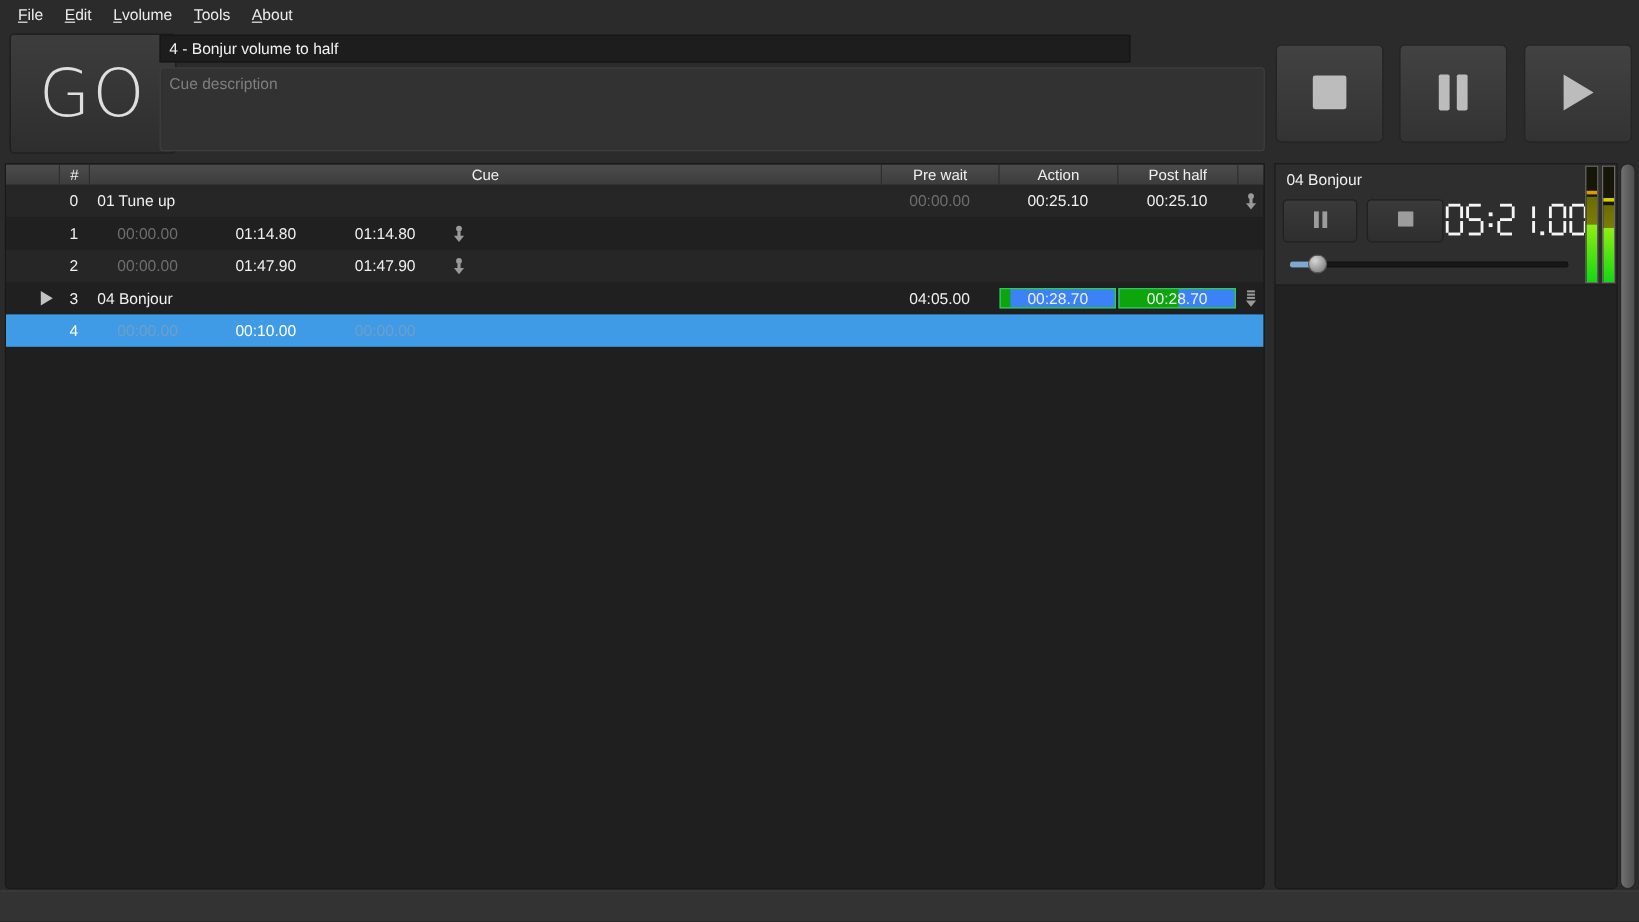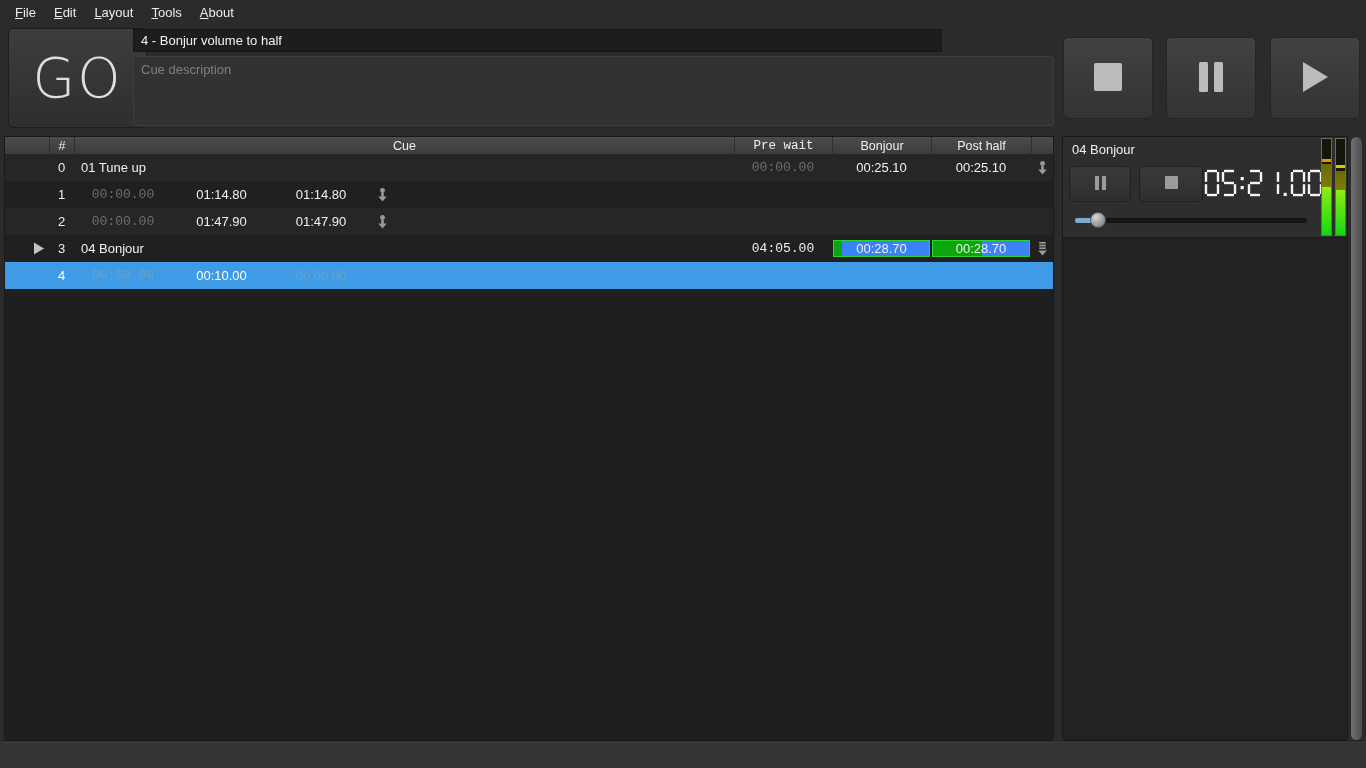--- a/index.html
+++ b/index.html
@@ -33,21 +33,21 @@
     display:flex; align-items:center; justify-content:center; cursor:pointer; }
   .transport-btn svg { fill:#bcbcbc; }
   
   .cue-table { position:absolute; left:4px; top:136px; width:1050px; height:605px;
     background:#1f1f1f; border:1px solid #191919; border-radius:0 0 4px 4px; overflow:hidden; }
   .tbl-header { display:flex; height:17px; background:linear-gradient(#4c4c4c,#3c3c3c);
     font-size:12.5px; color:#f0f0f0; }
   .tbl-header .hcell { display:flex; align-items:center; justify-content:center; height:100%; }
   .tbl-header .hcell + .hcell { border-left:1px solid #2e2e2e; }
   .c0 { width:44px; flex:none; } .c1 { width:25px; flex:none; } .c2 { flex:1; }
-  .c3 { width:98px; flex:none;font-family:Liberation Mono, monospace; } .c4 { width:99px; flex:none; } .c5 { width:100px; flex:none; }
+  .c3 { width:98px; flex:none; } .c4 { width:99px; flex:none; } .c5 { width:100px; flex:none; }
   .c6 { width:22px; flex:none; }
   .tbl-row { display:flex; height:27px; align-items:stretch; font-size:13px; color:#f0f0f0; }
   .tbl-row:nth-child(odd) { background:#202020; }
   .tbl-row:nth-child(even) { background:#262626; }
   .tbl-row.selected { background:#3f9be6; color:#ffffff; }
   .cell { display:flex; align-items:center; justify-content:center; }
   .cell.name { justify-content:flex-start; padding-left:7px; }
   .cell.indicator { justify-content:flex-end; padding-right:4px; }
   .dim { color:#6e6e6e; }
   .selected .dim-sel { color:#6f9fc6; }
@@ -88,21 +88,21 @@
   
   .statusbar { position:absolute; left:0; top:742px; width:1366px; height:26px;
     background:#333333; border-top:1px solid #3e3e3e; }
 </style>
 </head>
 <body>
 
 <div class="menubar">
   <div class="menu-item"><span class="mn">F</span><span>ile</span></div>
   <div class="menu-item"><span class="mn">E</span><span>dit</span></div>
-  <div class="menu-item"><span class="mn">L</span><span>ayout</span></div>
+  <div class="menu-item"><span class="mn">L</span><span>volume</span></div>
   <div class="menu-item"><span class="mn">T</span><span>ools</span></div>
   <div class="menu-item"><span class="mn">A</span><span>bout</span></div>
 </div>
 
 <div class="go-button">GO</div>
 <input class="cue-title-input" value="4 - Bonjur volume to half" style="">
 <textarea class="cue-desc" placeholder="Cue description" style=""></textarea>
 
 <div class="transport-btn" style="left:1063px;">
   <span><svg width="30" height="30" viewBox="0 0 30 30">
@@ -120,21 +120,21 @@
         <path d="M3 2 L28 17 L3 32 Z" stroke-linejoin="round"></path>
       </svg></span>
 </div>
 
 <div class="cue-table">
   <div class="tbl-header">
     <div class="hcell c0"></div>
     <div class="hcell c1">#</div>
     <div class="hcell c2">Cue</div>
     <div class="hcell c3">Pre wait</div>
-    <div class="hcell c4">Bonjour</div>
+    <div class="hcell c4">Action</div>
     <div class="hcell c5">Post half</div>
     <div class="hcell c6"></div>
   </div>
 
   <div class="tbl-row">
     <div class="cell c0 indicator"></div>
     <div class="cell c1">0</div>
     <div class="cell c2 name">01 Tune up</div>
     <div class="cell c3 dim">00:00.00</div>
     <div class="cell c4">00:25.10</div>

